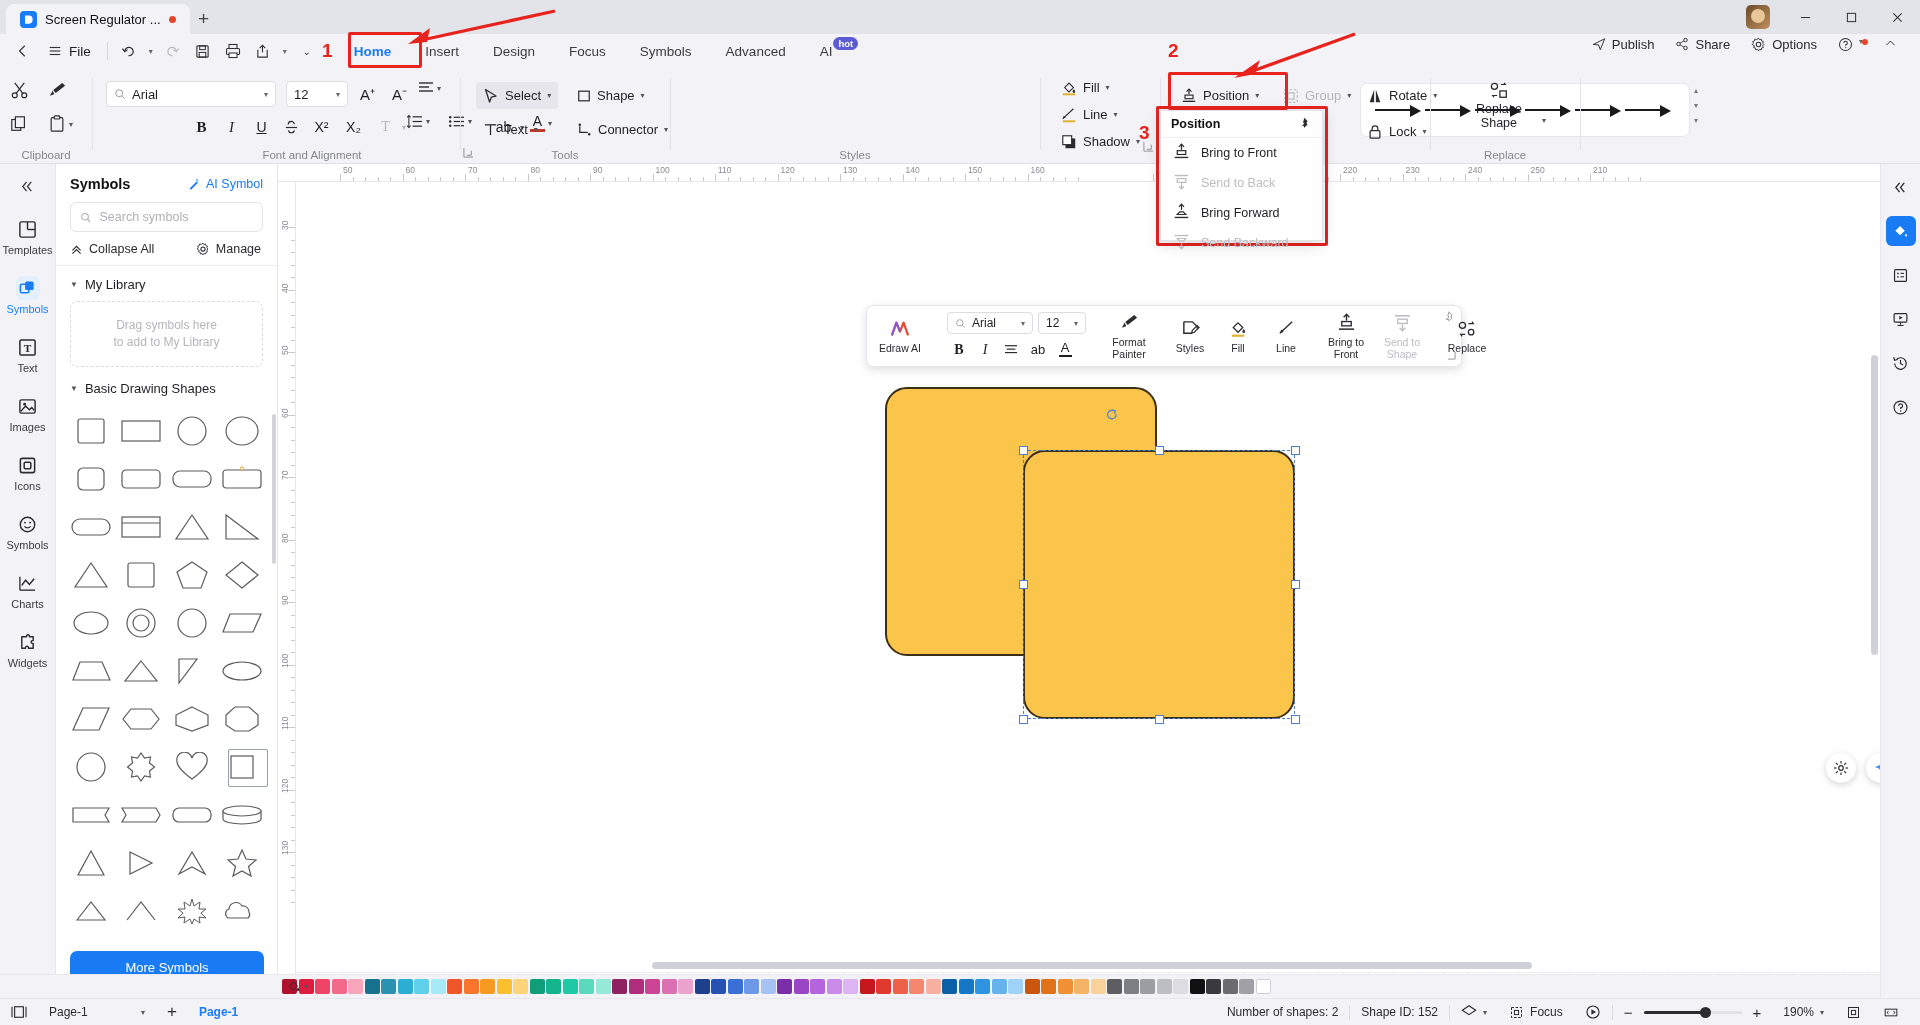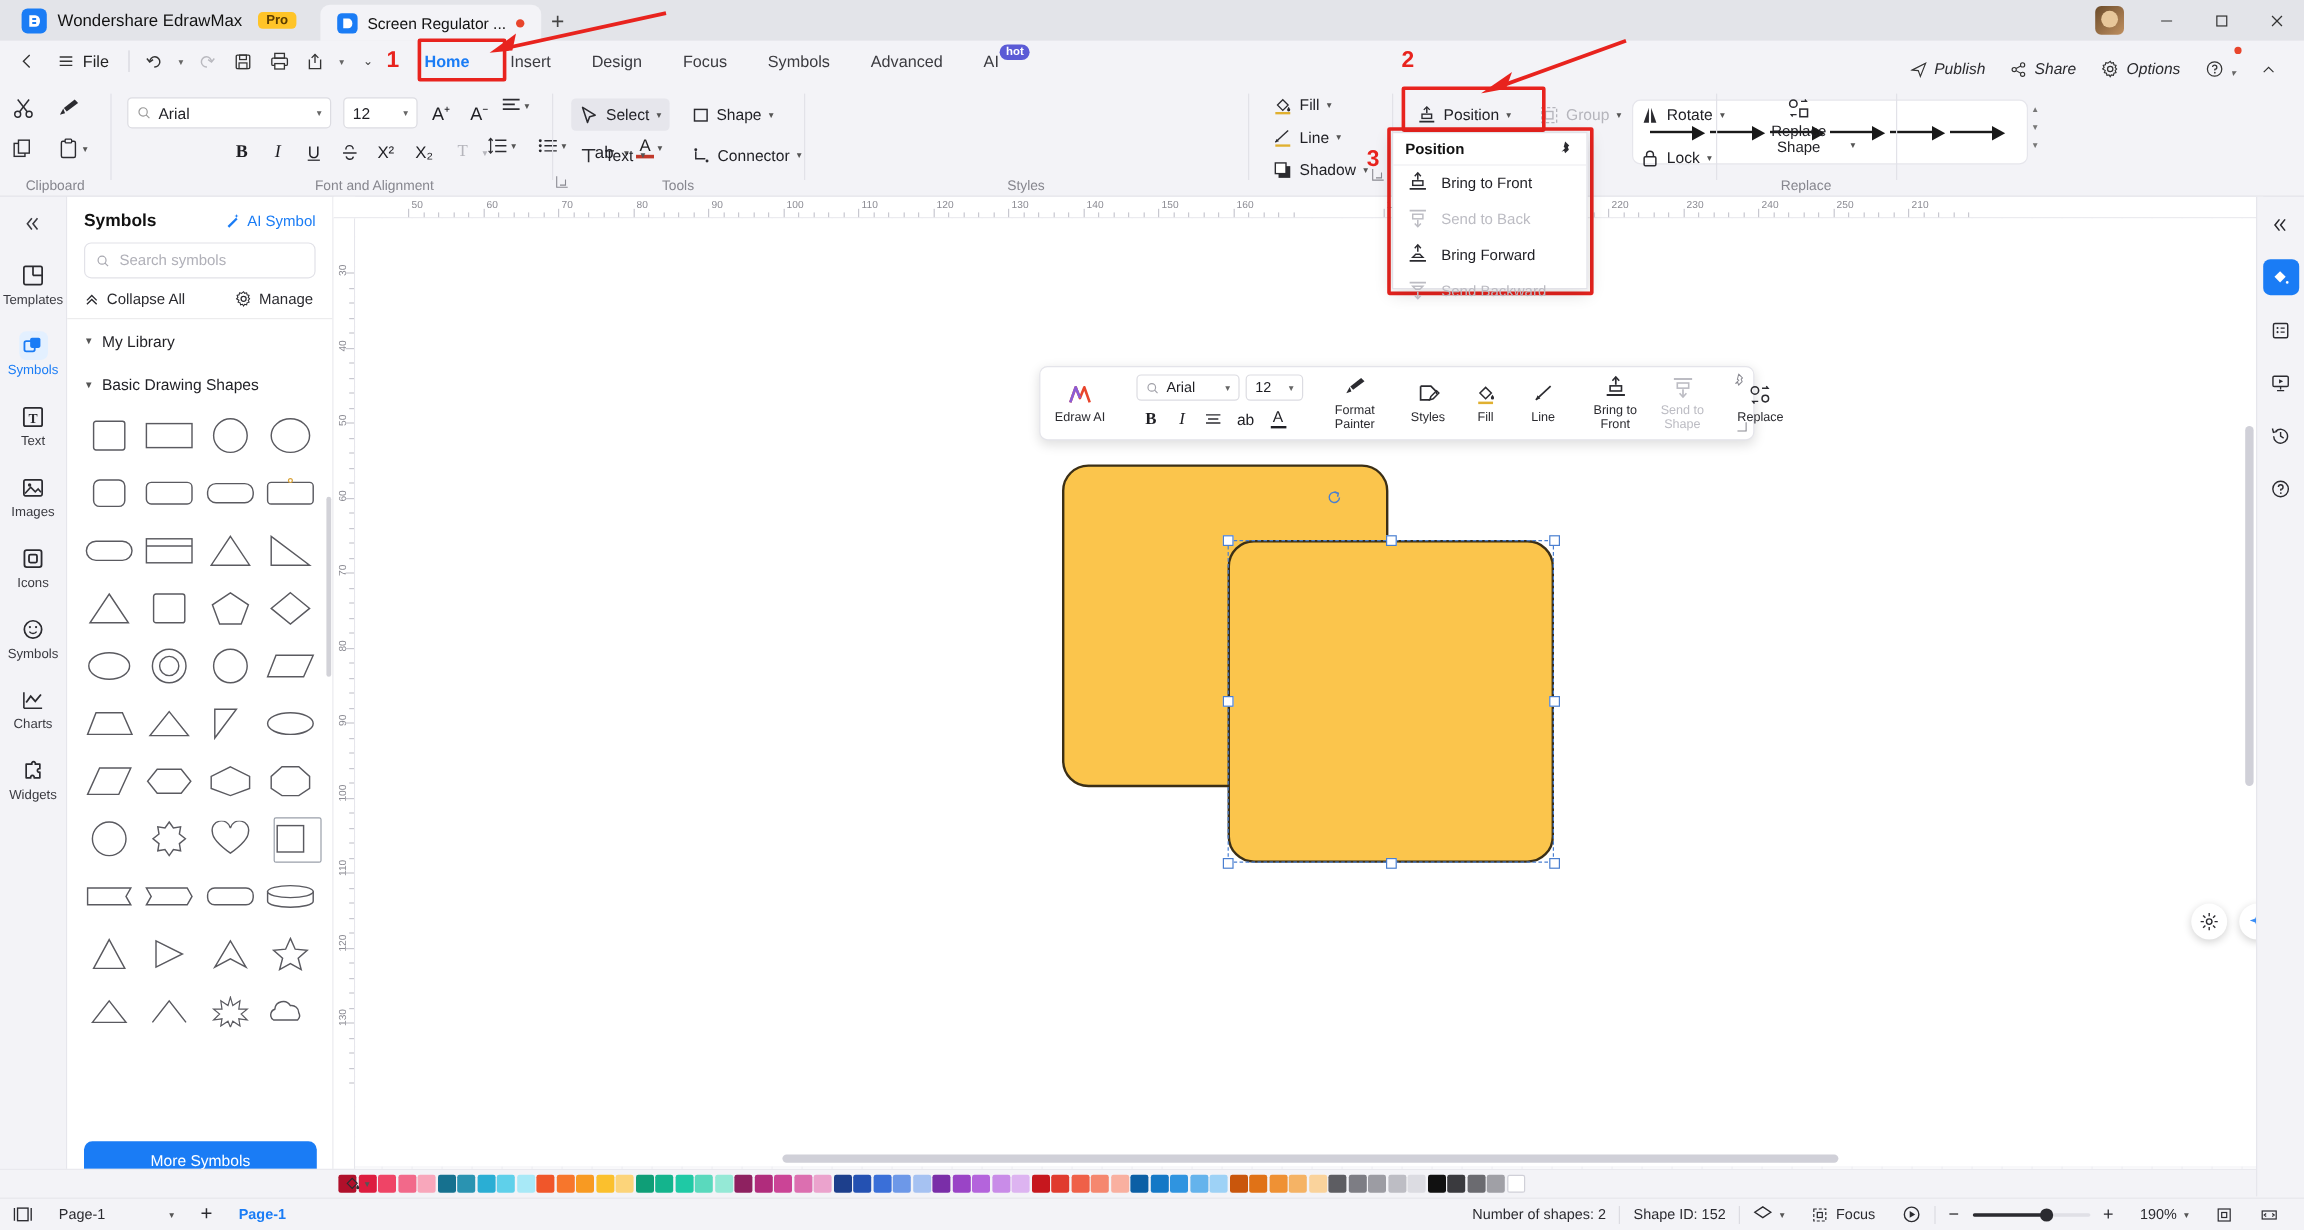--- a/index.html
+++ b/index.html
@@ -70,21 +70,21 @@
   .rtab {
     padding:0 16px; height:34px; display:flex;align-items:center;
     font-size:13.5px;color:#3b3b40;
   }
   .rtab.active { color:#1a7cf5; font-weight:bold; }
   .hot-badge {
     background:#5b5bd6;color:#fff;font-size:9.5px;border-radius:7px;
     padding:1px 5px; position:relative; top:-8px; left:1px; font-weight:bold;
   }
   .mb-right { margin-left:auto; display:flex;align-items:center;gap:3px;padding-right:14px;}
-  .mb-right-item { display:flex;align-items:flex-end;gap:6px;padding:0 9px;height:28px;font-size:13px;color:#2a2a2e;font-style:italic;}
+  .mb-right-item { display:flex;align-items:flex-start;gap:6px;padding:0 9px;height:28px;font-size:13px;color:#2a2a2e;}
 
   
   .ribbon {
     position:absolute; top:68px; left:0; width:1920px; height:96px;
     background:#f3f3f7; border-bottom:1px solid #e0e0e6;
   }
   .rgroup { position:absolute; top:0; height:96px; }
   .rgroup-label {
     position:absolute; bottom:3px; width:100%; text-align:center;
     font-size:11.5px; color:#86868e;
@@ -295,30 +295,20 @@
   .zoom-track { width:98px;height:3px;background:#e0e0e6;border-radius:2px;position:relative;}
   .zoom-fill { position:absolute;left:0;top:0;height:3px;width:62px;background:#2b2b30;border-radius:2px;}
   .zoom-knob { position:absolute;left:56px;top:-4px;width:11px;height:11px;border-radius:50%;background:#2b2b30;}
 </style>
 </head>
 <body>
 
 <div class="app">
 
   <div class="titlebar">
-    <div class="brandtab">
-      <div class="brand-logo">
-        <svg width="13" height="13" viewBox="0 0 16 16">
-            <path d="M3 2h6a5 6 0 0 1 0 12H3z" fill="#fff"></path>
-            <path d="M6 5h4v2H6zM6 9h4v2H6z" fill="#1a7cf5"></path>
-          </svg>
-      </div>
-      <span class="brand-name">Wondershare EdrawMax</span>
-      <span class="pro-badge">Pro</span>
-    </div>
     <div class="doctab">
       <span class="tab-ico">
         <svg width="11" height="11" viewBox="0 0 16 16">
             <path d="M3 2h6a5 6 0 0 1 0 12H3z" fill="#fff"></path>
           </svg>
       </span>
       <span class="doctab-label">Screen Regulator ...</span>
       <span class="doc-dot"></span>
     </div>
     <div class="newtab">+</div>
@@ -909,20 +899,24 @@
         <svg width="14" height="14" viewBox="0 0 16 16">
             <circle cx="8" cy="8" r="2.4" fill="none" stroke="#2b2b30" stroke-width="1.2"></circle>
             <path d="M8 1.2l1 1.6 1.9-.5.4 1.9 1.9.6-.8 1.8 1.3 1.4-1.3 1.4.8 1.8-1.9.6-.4 1.9-1.9-.5-1 1.6-1-1.6-1.9.5-.4-1.9-1.9-.6.8-1.8L1.3 8l1.3-1.4-.8-1.8 1.9-.6.4-1.9 1.9.5z" fill="none" stroke="#2b2b30" stroke-width="1"></path>
           </svg>
         <span>Manage</span>
       </span>
     </div>
     <div class="sect-head">
       <span class="tri">▼</span>
       <span>My Library</span>
+    </div>
+    <div class="droparea">
+      <span>Drag symbols here</span>
+      <span>to add to My Library</span>
     </div>
     <div class="sect-head" style="padding-top:14px;">
       <span class="tri">▼</span>
       <span>Basic Drawing Shapes</span>
     </div>
 
     <div class="shapegrid">
       <div class="shapecell">
           <svg width="34" height="30">
             <rect x="4" y="3" width="26" height="24" rx="2" fill="#fff" stroke="#5a5a60" stroke-width="1.2"></rect>

